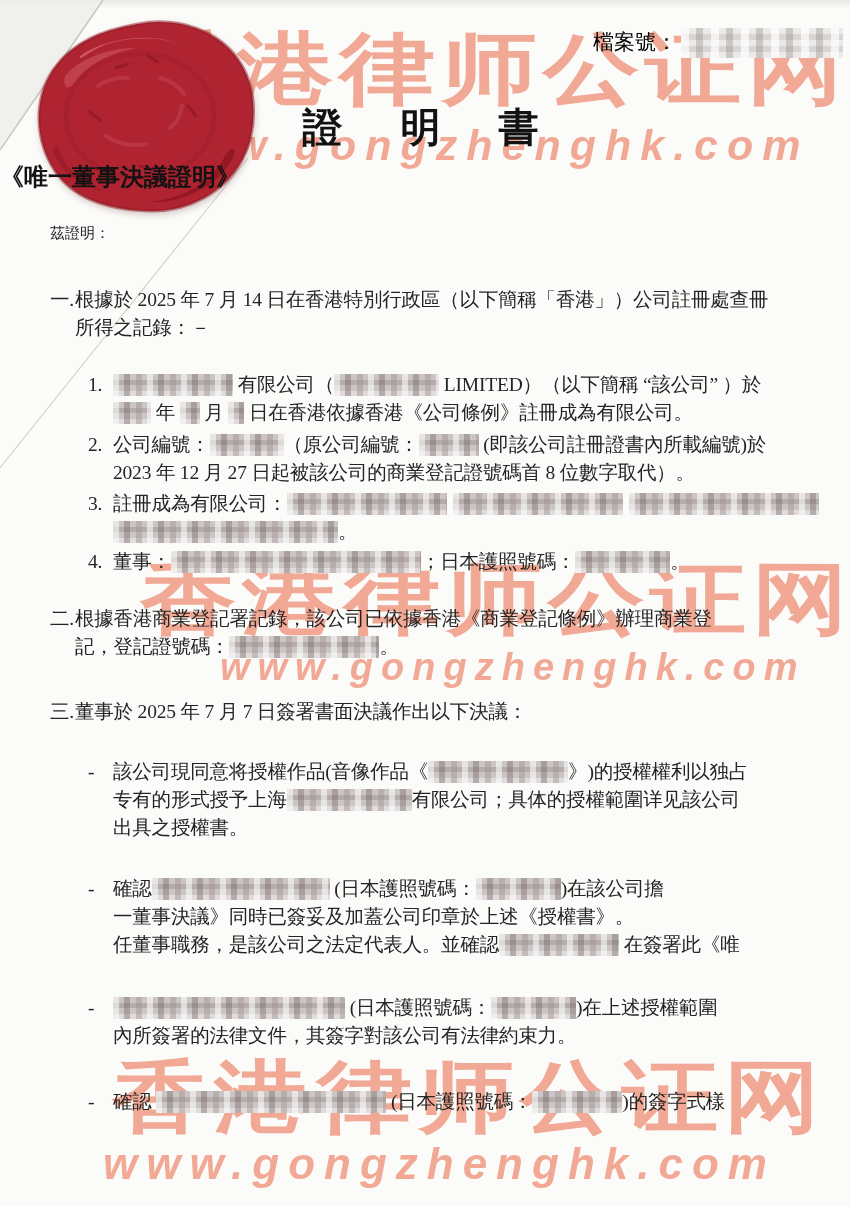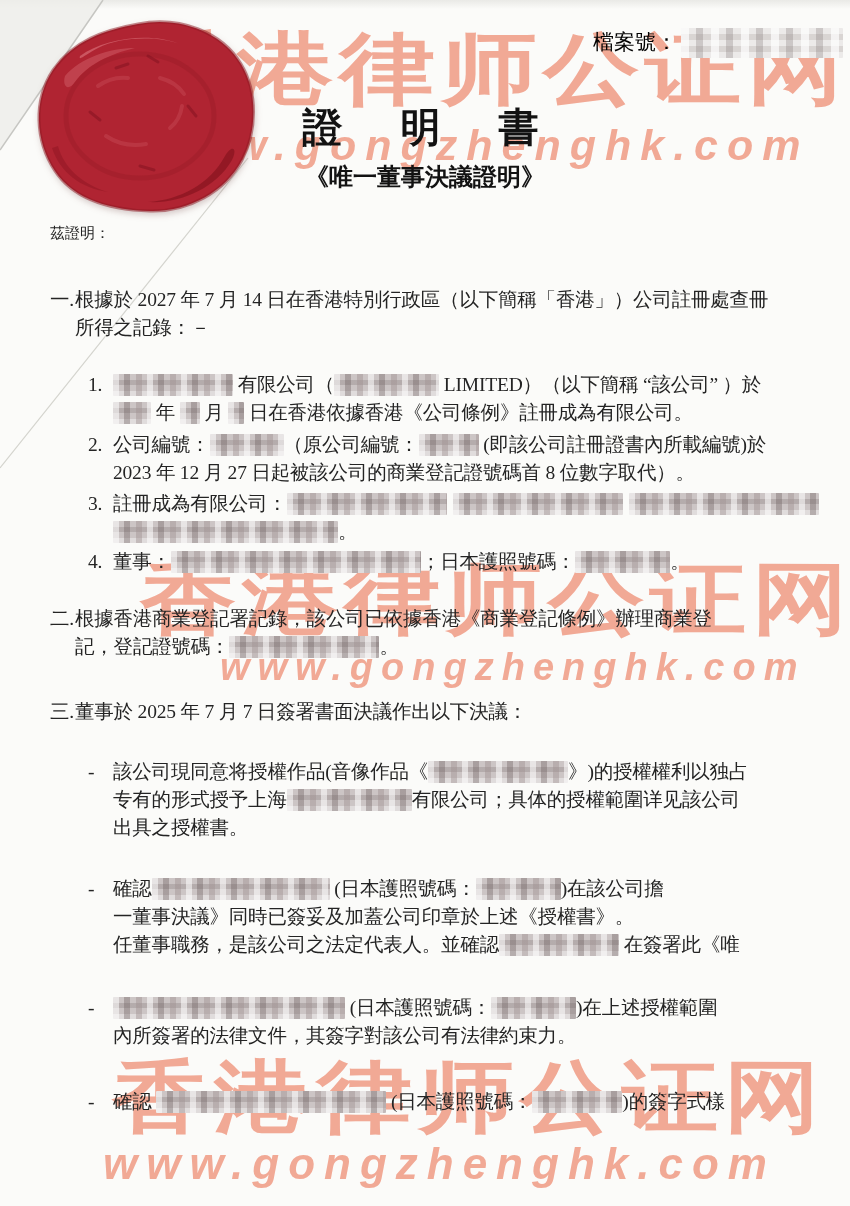--- a/index.html
+++ b/index.html
@@ -32,21 +32,21 @@
   .wm3u{left:103px;top:1142px;font-size:44px;}
 
   
   .seal{position:absolute;left:20px;top:16px;z-index:2;filter:drop-shadow(1px 3px 3px rgba(90,40,40,.25));}
 
   
   .fileno{position:absolute;top:28px;left:593px;z-index:3;font-size:21px;color:#000000;}
   .fileno .px{height:30px;vertical-align:-9px;margin-left:4px;}
   .title{position:absolute;top:100px;left:0;width:100%;text-align:center;z-index:2;
          font-size:40px;font-weight:bold;letter-spacing:9px;color:#121212;}
-  .subtitle{position:absolute;top:161px;left:0;width:100%;text-align:center;z-index:2;
+  .subtitle{position:absolute;top:161px;left:0;width:100%;text-align:left;z-index:2;
          font-size:24px;font-weight:bold;color:#121212;}
   .intro{position:absolute;top:224px;left:50px;z-index:2;font-size:15px;}
 
   
   .doc-body{position:absolute;top:286px;left:50px;width:764px;z-index:2;
             font-size:19.5px;line-height:28px;letter-spacing:-0.2px;}
   .para{position:relative;}
   .marker{position:absolute;left:0;top:0;}
   .para.list .marker,.para.bullet .marker{left:38px;}
   .para.section .tline{margin-left:25px;}
@@ -105,21 +105,21 @@
   <div class="fileno">
     <span>檔案號：</span><span class="px lite" id="fileno-box" style="width: 162px;"></span>
   </div>
 
   <div class="title">證　明　書</div>
   <div class="subtitle">《唯一董事決議證明》</div>
   <div class="intro">茲證明：</div>
 
   <div class="doc-body">
       <div class="para section" style="margin-top: 0px;">
-        <div class="tline"><span class="marker">一.</span><span>根據於 2027 年 7 月 14 日在香港特別行政區（以下簡稱「香港」）公司註冊處查冊</span></div>
+        <div class="tline"><span class="marker">一.</span><span>根據於 2025 年 7 月 14 日在香港特別行政區（以下簡稱「香港」）公司註冊處查冊</span></div>
         <div class="tline"><span>所得之記錄：－</span></div>
       </div>
       <div class="para list" style="margin-top: 29px;">
         <div class="tline"><span class="marker">1.</span><span class="px" style="width: 120px;"></span><span> 有限公司（</span><span class="px" style="width: 105px;"></span><span> LIMITED）（以下簡稱 “該公司” ）於</span></div>
         <div class="tline"><span class="px" style="width: 38px;"></span><span> 年 </span><span class="px" style="width: 20px;"></span><span> 月 </span><span class="px" style="width: 16px;"></span><span> 日在香港依據香港《公司條例》註冊成為有限公司。</span></div>
       </div>
       <div class="para list" style="margin-top: 4px;">
         <div class="tline"><span class="marker">2.</span><span>公司編號：</span><span class="px" style="width: 74px;"></span><span>（原公司編號：</span><span class="px" style="width: 60px;"></span><span> (即該公司註冊證書內所載編號)於</span></div>
         <div class="tline"><span>2023 年 12 月 27 日起被該公司的商業登記證號碼首 8 位數字取代）。</span></div>
       </div>

